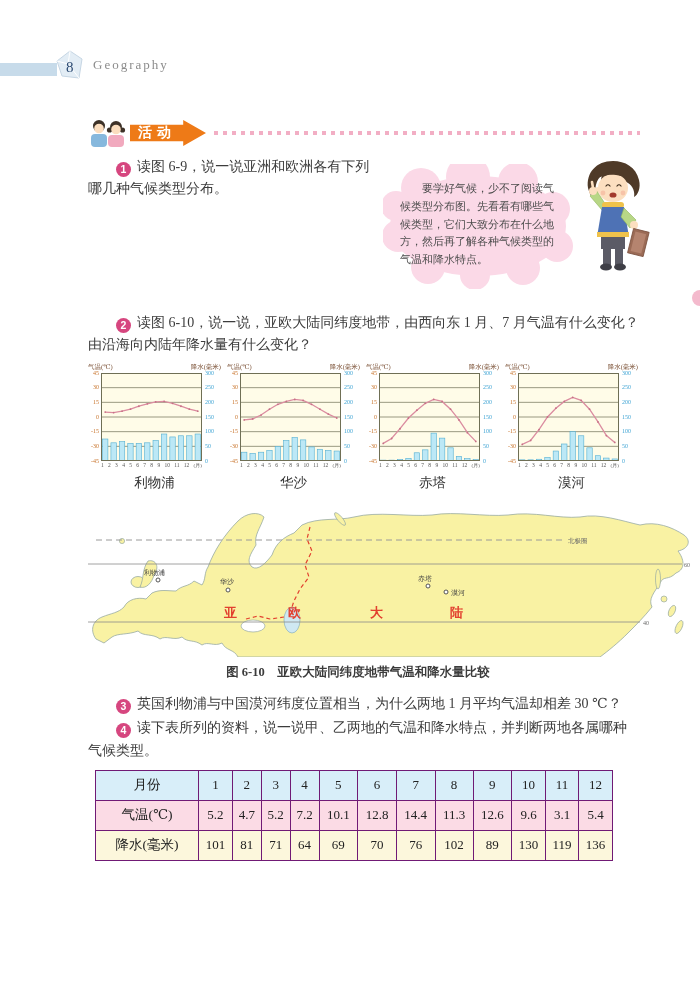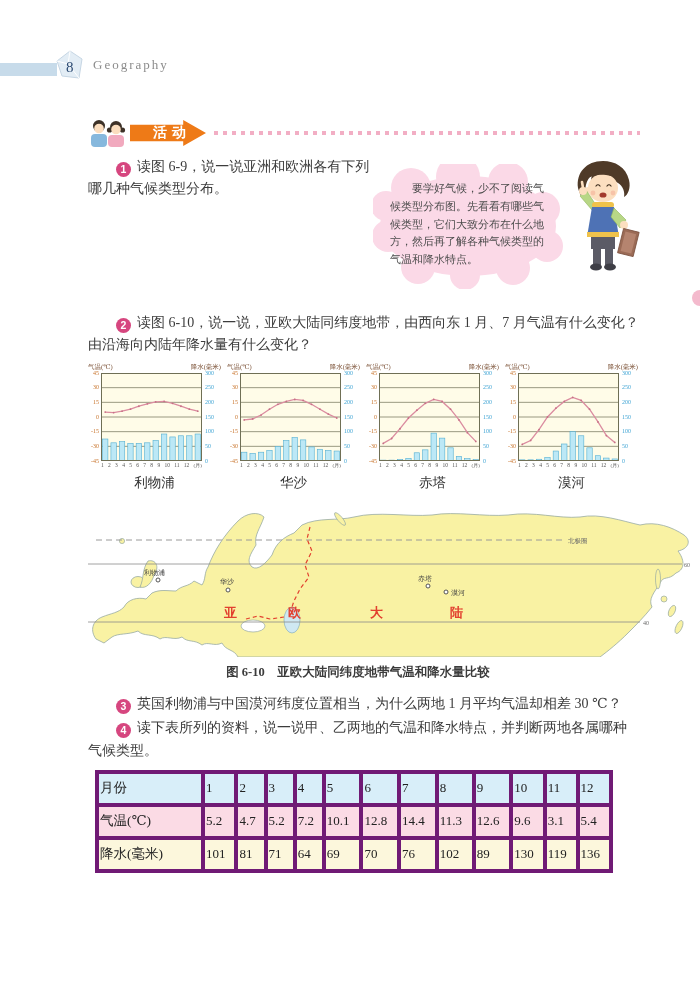--- a/index.html
+++ b/index.html
@@ -13,35 +13,35 @@
 
   
   .content{position:absolute;left:88px;top:118px;width:552px;}
 
   
   .activity-row{display:flex;align-items:center;height:30px;}
   .kids{width:40px;height:30px;flex:0 0 auto;}
   .act-badge{flex:0 0 auto;margin-left:2px;width:76px;height:26px;background:#ee7a17;
      clip-path:polygon(0% 18%,70% 18%,70% 0%,100% 50%,70% 100%,70% 82%,0% 82%);
      display:flex;align-items:center;}
-  .act-badge span{color:#fff;font-weight:bold;font-size:14px;letter-spacing:5px;padding-left:23px;
+  .act-badge span{color:#fff;font-weight:bold;font-size:14px;letter-spacing:5px;padding-left:8px;
      font-family:"Liberation Sans",sans-serif;}
   .dotline{flex:1;height:4px;margin-left:8px;
      background:repeating-linear-gradient(90deg,#f2aec4 0 4px,transparent 4px 9px);}
 
   
   .sec-title{margin-top:13px;width:430px;text-align:center;font-size:16px;font-weight:bold;color:#2aa3df;}
 
   
   .q{font-size:14px;line-height:1.6;text-indent:2em;color:#3c3c3c;}
   .qnum{display:inline-block;width:15px;height:15px;border-radius:50%;background:#d6467f;color:#fff;
      font-size:10.5px;font-weight:bold;line-height:15px;text-align:center;text-indent:0;
      margin-right:6px;vertical-align:-2px;font-family:"Liberation Sans",sans-serif;}
 
-  .q1-row{display:flex;margin-top:8px;}
+  .q1-row{display:flex;margin-top:8px;gap:10px;}
   .q1-left{width:285px;flex:0 0 auto;}
   .options{margin:10px 0 0 26px;display:grid;grid-template-columns:136px 156px;row-gap:12px;font-size:14px;}
   .opt{white-space:nowrap;color:#3c3c3c;}
 
   .q1-right{position:relative;flex:1;height:142px;}
   .bubble{position:absolute;left:0;top:8px;width:190px;height:125px;}
   .bubble-cloud{position:absolute;inset:0;}
   .bubble-text{position:absolute;left:17px;top:16px;right:14px;bottom:10px;
      font-size:11px;line-height:1.62;color:#4c4c4c;text-indent:2em;}
   .boy{position:absolute;left:189px;top:2px;width:82px;height:118px;}
@@ -65,21 +65,21 @@
   .map-wrap{margin-top:15px;width:605px;height:150px;position:relative;}
   .map-caption{width:540px;text-align:center;font-size:12.5px;color:#3c3c3c;margin-top:7px;font-weight:bold;}
 
   .q3{margin-top:12px;}
   .q4{margin-top:2px;}
 
   
   .tbl-title{margin-top:14px;width:530px;text-align:center;font-size:14px;font-weight:bold;color:#222;}
   table.data{border-collapse:collapse;margin-top:8px;margin-left:7px;width:518px;
      font-size:13px;color:#222;}
-  table.data td{border:4px solid #701a75;text-align:left;height:29px;padding:0 1px;}
+  table.data td{border:1px solid #701a75;text-align:center;height:29px;padding:0 1px;}
   table.data td.rowhead{width:100px;font-size:13.5px;}
   tr.row-months td{background:#d8eef9;}
   tr.row-temp td{background:#fbdbe5;}
   tr.row-precip td{background:#fcf7dc;}
 
   .margin-ornament{position:absolute;right:0;top:290px;width:8px;height:16px;background:#f4bacd;
      border-radius:8px 0 0 8px;}
 </style>
 </head>
 <body>

